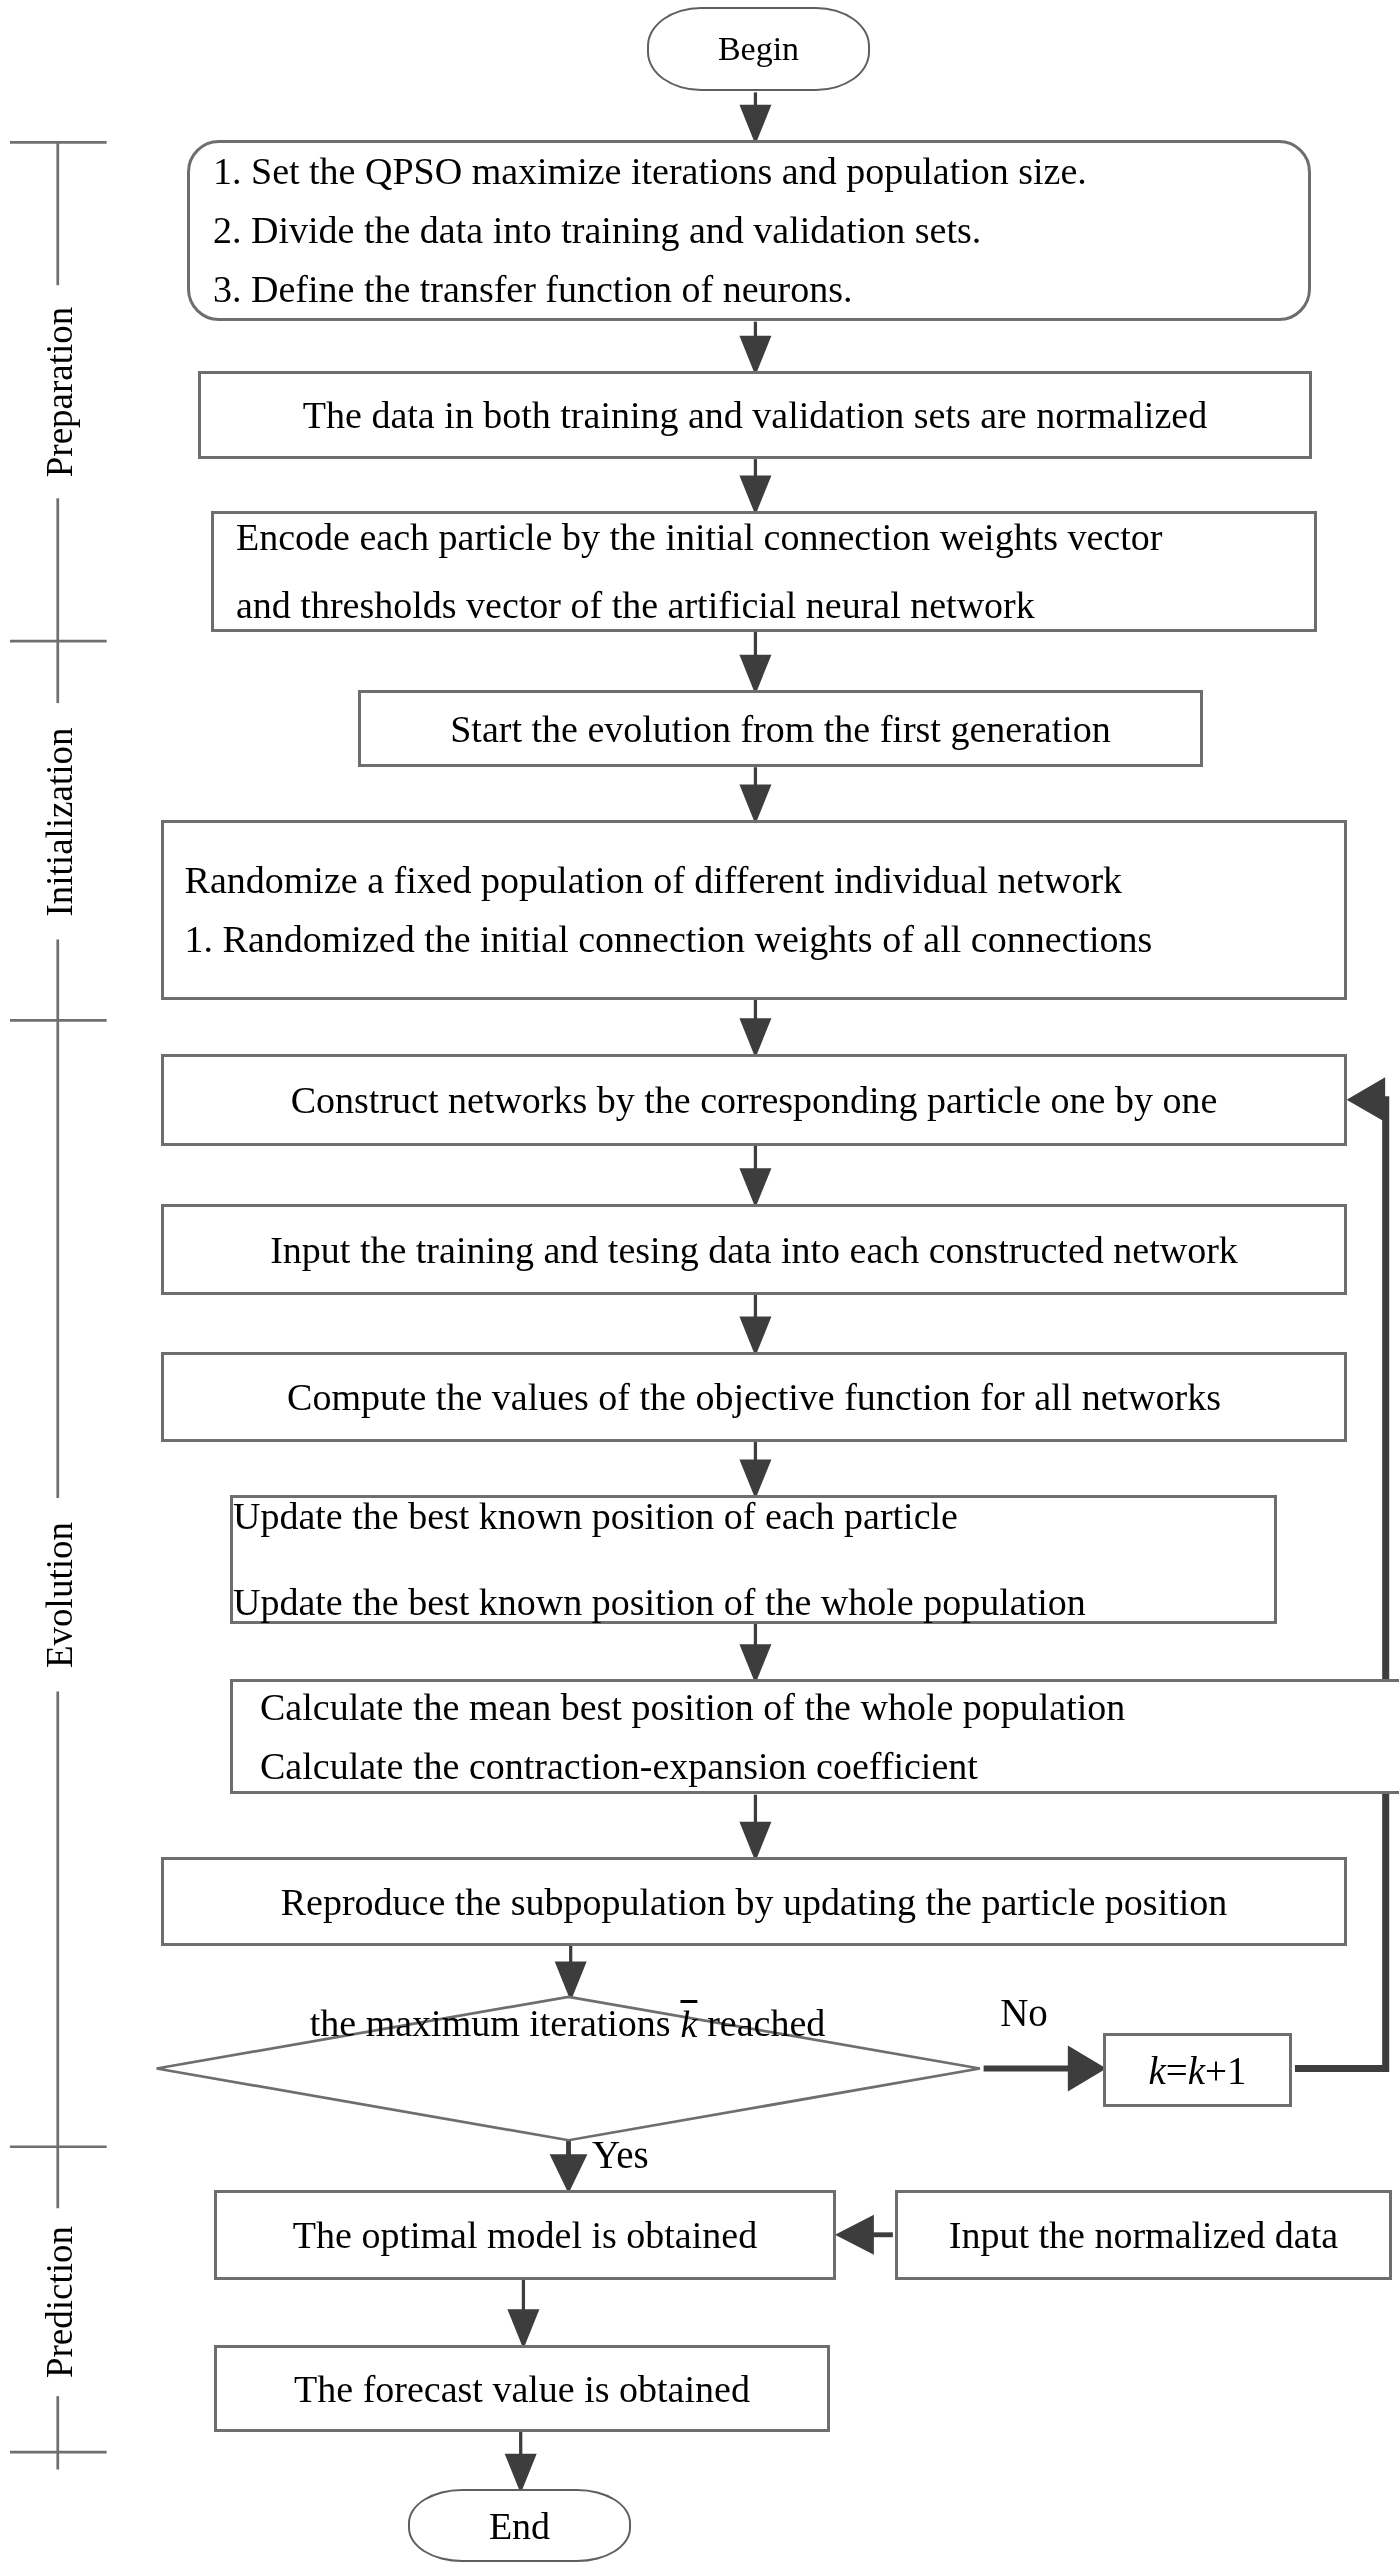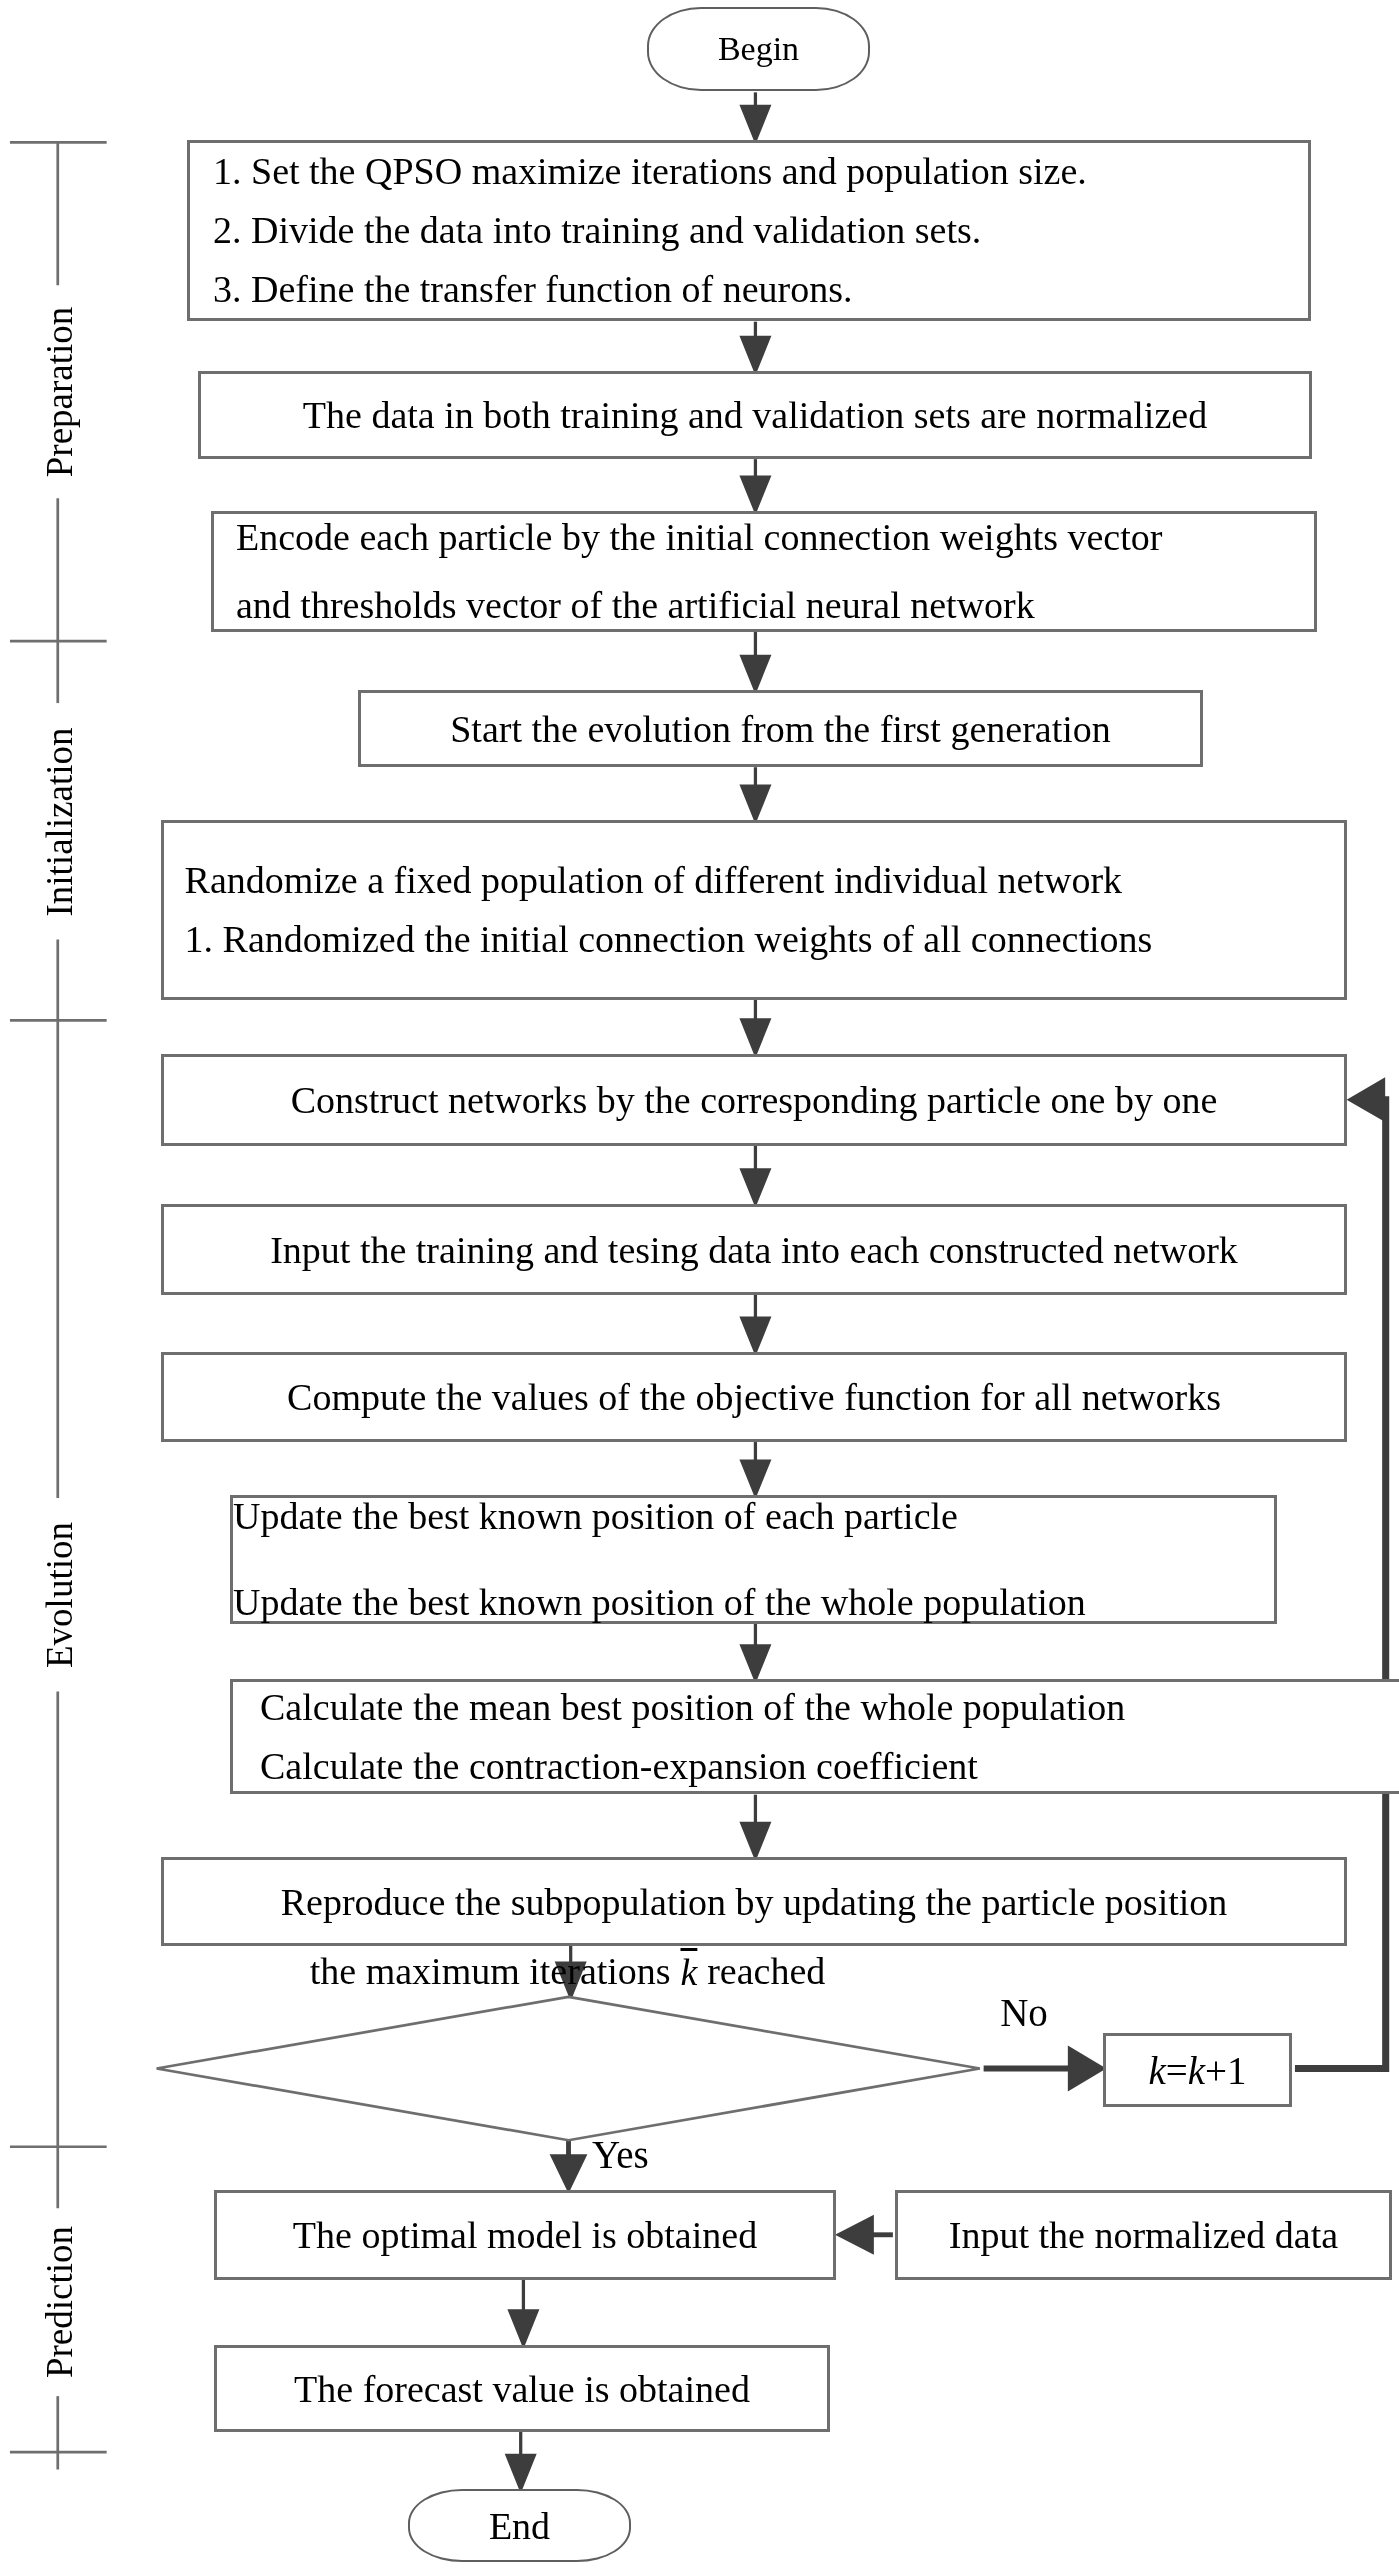--- a/index.html
+++ b/index.html
@@ -143,21 +143,21 @@
       <span>Prediction</span>
     </div>
 
   <div class="terminal" style="left:647px;top:7px;width:223px;height:84px;border-radius:54px/39px;">
     <span>Begin</span>
   </div>
   <div class="terminal" style="left:408px;top:2489px;width:223px;height:73px;border-radius:54px/34px;font-size:38px;">
     <span>End</span>
   </div>
 
-  <div class="box lines" style="left:187px;top:140px;width:1124px;height:181px;padding-left:23px;">
+  <div class="box lines" style="left:187px;top:140px;width:1124px;height:181px;padding-left:23px;border-radius:32px;">
     <div class="ln">1. Set the QPSO maximize iterations and population size.</div>
     <div class="ln">2. Divide the data into training and validation sets.</div>
     <div class="ln">3. Define the transfer function of neurons.</div>
   </div>
 
   <div class="box center" style="left:198px;top:371px;width:1114px;height:88px;">
     <span>The data in both training and validation sets are normalized</span>
   </div>
 
   <div class="box lines" style="left:211px;top:511px;width:1106px;height:121px;padding-left:22px;gap:9px;">
@@ -193,21 +193,21 @@
 
   <div class="box lines" style="left:230px;top:1679px;width:1212px;height:115px;padding-left:27px;">
     <div class="ln">Calculate the mean best position of the whole population</div>
     <div class="ln">Calculate the contraction-expansion coefficient</div>
   </div>
 
   <div class="box center" style="left:161px;top:1857px;width:1186px;height:89px;">
     <span>Reproduce the subpopulation by updating the particle position</span>
   </div>
 
-  <div class="decision-label" style="left:179px;top:1940px;width:777px;height:62px;">
+  <div class="decision-label" style="left:179px;top:1992px;width:777px;height:62px;">
     <span>the maximum iterations</span>
     <span class="kbar">k</span>
     <span>reached</span>
   </div>
 
   <div class="edge-label" style="left:975px;top:1993px;width:98px;text-align:center;">No</div>
   <div class="edge-label" style="left:592px;top:2135px;">Yes</div>
 
   <div class="box center" style="left:1103px;top:2033px;width:189px;height:74px;font-size:39px;">
     <span class="it">k</span>

